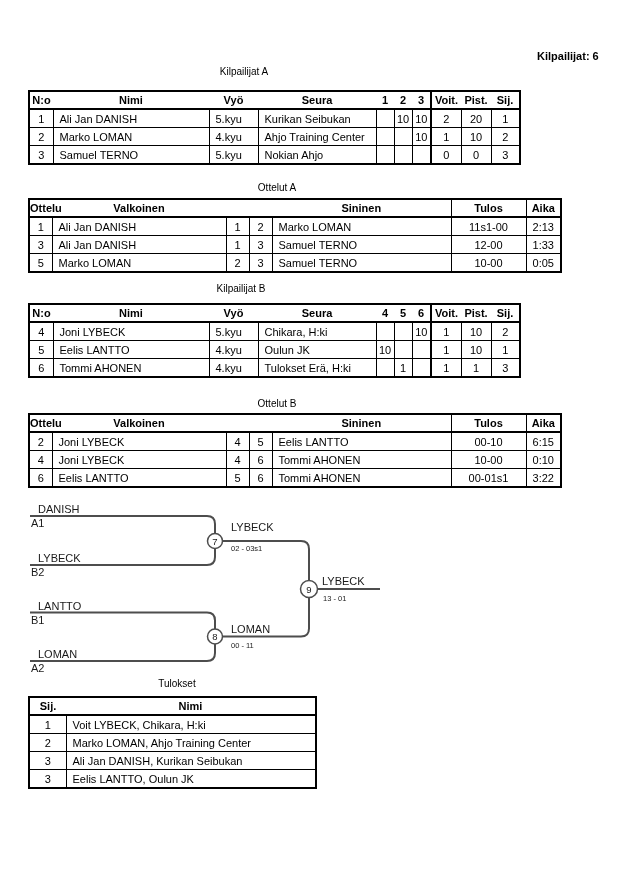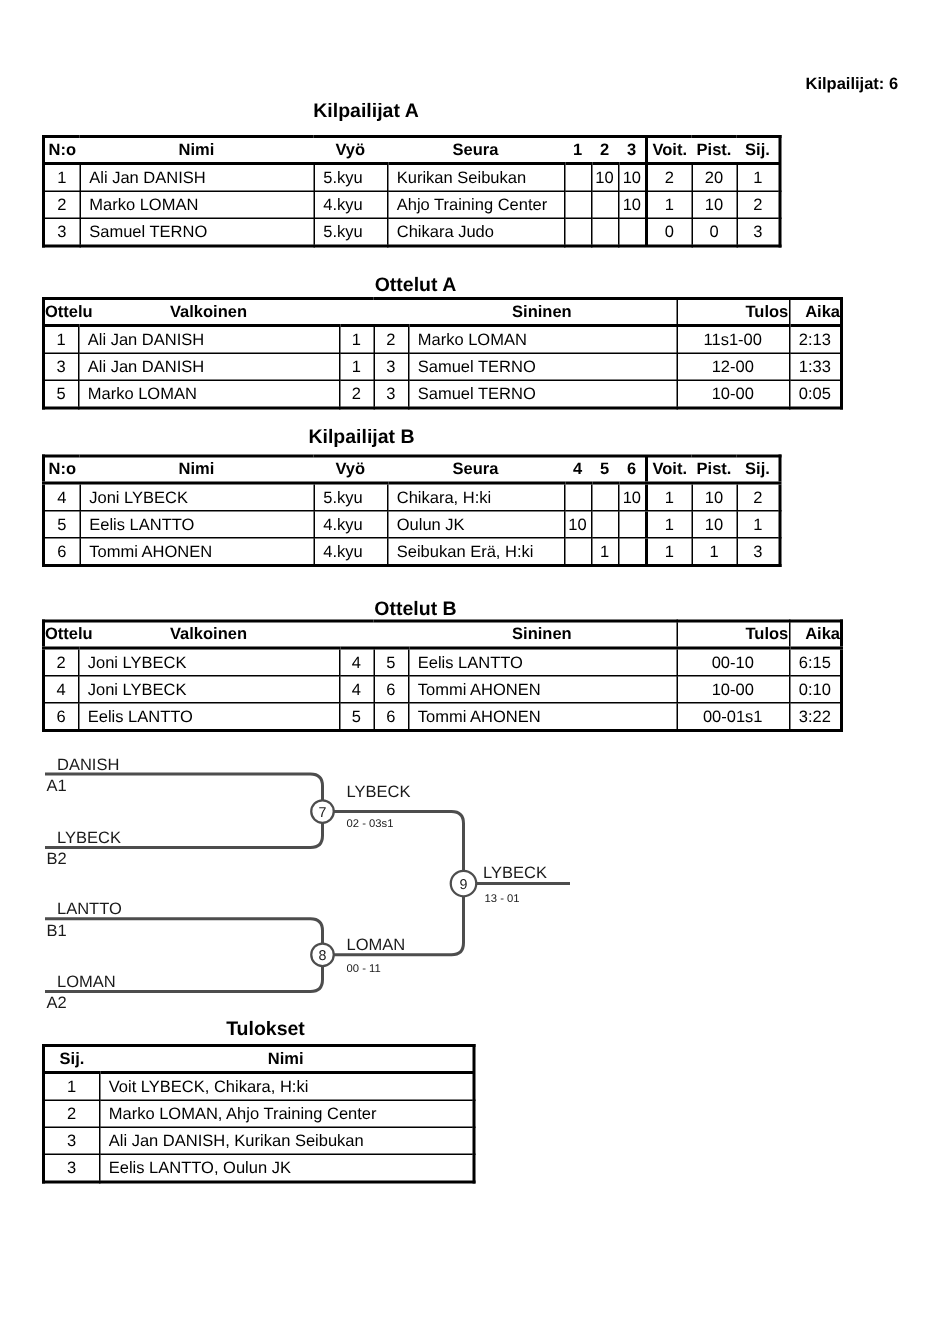--- a/index.html
+++ b/index.html
@@ -1,31 +1,31 @@
 <!DOCTYPE html>
 <html><head>
 <meta charset="utf-8">
 <style>
   html,body{margin:0;padding:0;background:#fff;}
   .page{position:relative;width:630px;height:891px;background:#fff;overflow:hidden;
         font-family:"Liberation Sans",sans-serif;color:#000;}
   .title{position:absolute;top:22px;left:0;width:630px;text-align:center;
          font-size:21px;font-weight:bold;word-spacing:7px;letter-spacing:.3px;}
   .kilp-count{position:absolute;top:50px;left:537px;font-size:11px;font-weight:bold;text-align:right;}
-  .sec-heading{position:absolute;transform:translateX(-50%);font-size:13px;
-               font-weight:bold;white-space:nowrap;}
+  .sec-heading{position:absolute;transform:translateX(-50%);font-size:10px;
+               font-weight:normal;white-space:nowrap;}
   table{position:absolute;border-collapse:collapse;table-layout:fixed;
         font-size:11px;border:2px solid #000;}
   th{border:0;border-bottom:2px solid #000;padding:0;height:16px;font-size:11px;
      font-weight:bold;white-space:nowrap;text-align:center;margin-top:16px;}
   td{border:1px solid #000;padding:0;height:17px;white-space:nowrap;overflow:hidden;}
   .c{text-align:center;}
   .l{text-align:left;padding-left:6px;}
   .bl2{border-left:2px solid #000;}
-  .hb1{border-left:1px solid #000;text-align:right;}
+  .hb1{border-left:1px solid #000;}
   #table-kilp-a{left:28px;top:90px;width:491px;}
   #table-ott-a{left:28px;top:198px;width:532px;}
   #table-kilp-b{left:28px;top:303px;width:491px;}
   #table-ott-b{left:28px;top:413px;width:532px;}
   #table-tulokset{left:28px;top:696px;width:287px;}
   #hd-kilp-a{left:244px;top:66px;}
   #hd-ott-a{left:277px;top:182px;}
   #hd-kilp-b{left:241px;top:283px;}
   #hd-ott-b{left:277px;top:398px;}
   #hd-tulokset{left:177px;top:678px;}
@@ -93,21 +93,21 @@
         <td class="c"></td>
         <td class="c">10</td>
         <td class="c bl2">1</td>
         <td class="c">10</td>
         <td class="c">2</td>
       </tr>
       <tr>
         <td class="c">3</td>
         <td class="l">Samuel TERNO</td>
         <td class="l">5.kyu</td>
-        <td class="l">Chikara Judo</td>
+        <td class="l">Nokian Ahjo</td>
         <td class="c"></td>
         <td class="c"></td>
         <td class="c"></td>
         <td class="c bl2">0</td>
         <td class="c">0</td>
         <td class="c">3</td>
       </tr>
     </tbody>
   </table>
 
@@ -214,21 +214,21 @@
         <td class="c"></td>
         <td class="c"></td>
         <td class="c bl2">1</td>
         <td class="c">10</td>
         <td class="c">1</td>
       </tr>
       <tr>
         <td class="c">6</td>
         <td class="l">Tommi AHONEN</td>
         <td class="l">4.kyu</td>
-        <td class="l">Seibukan Erä, H:ki</td>
+        <td class="l">Tulokset Erä, H:ki</td>
         <td class="c"></td>
         <td class="c">1</td>
         <td class="c"></td>
         <td class="c bl2">1</td>
         <td class="c">1</td>
         <td class="c">3</td>
       </tr>
     </tbody>
   </table>
 

